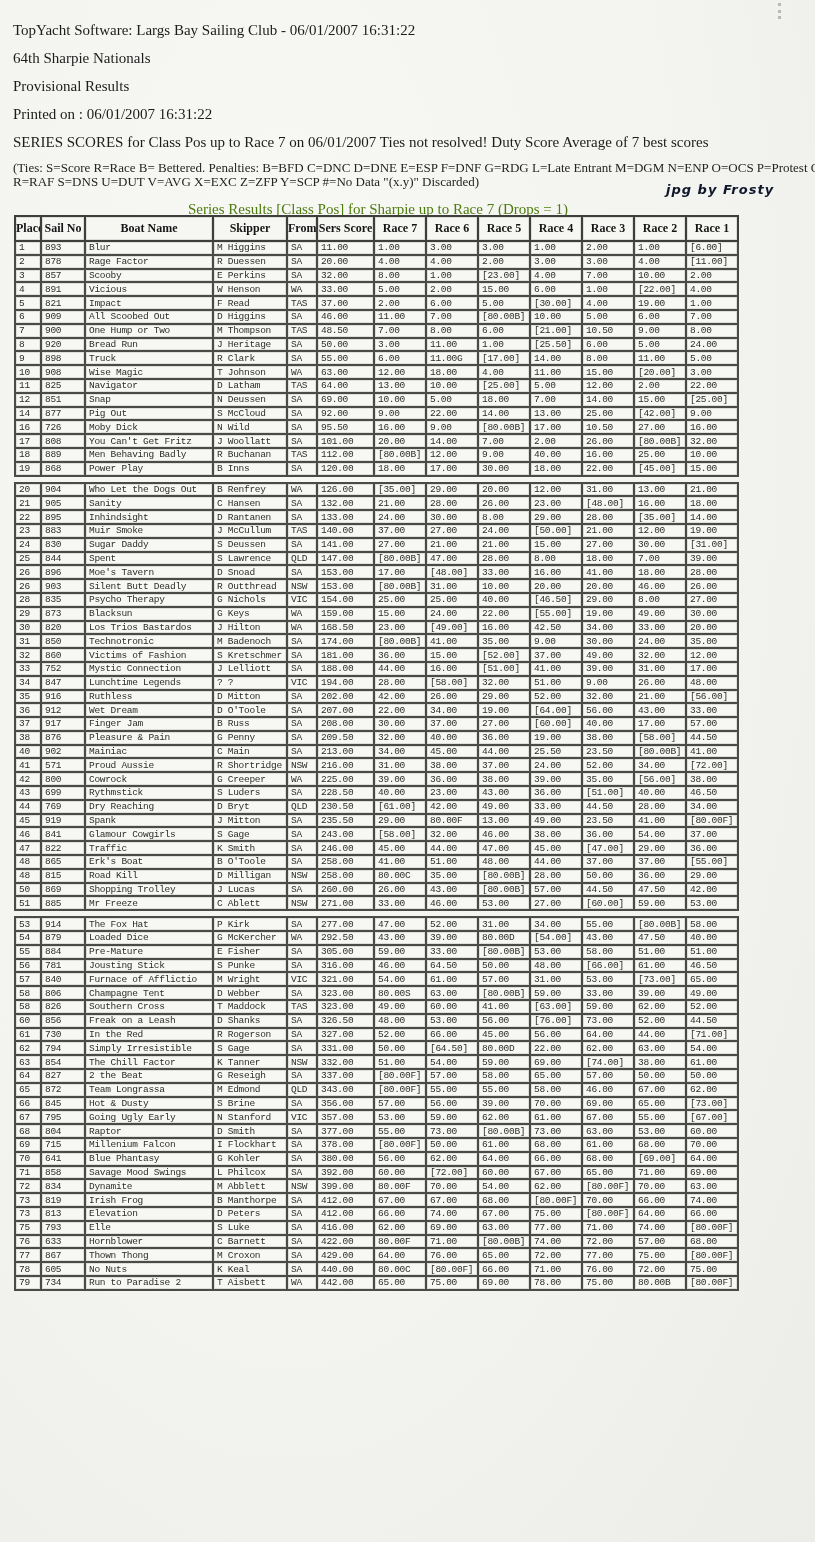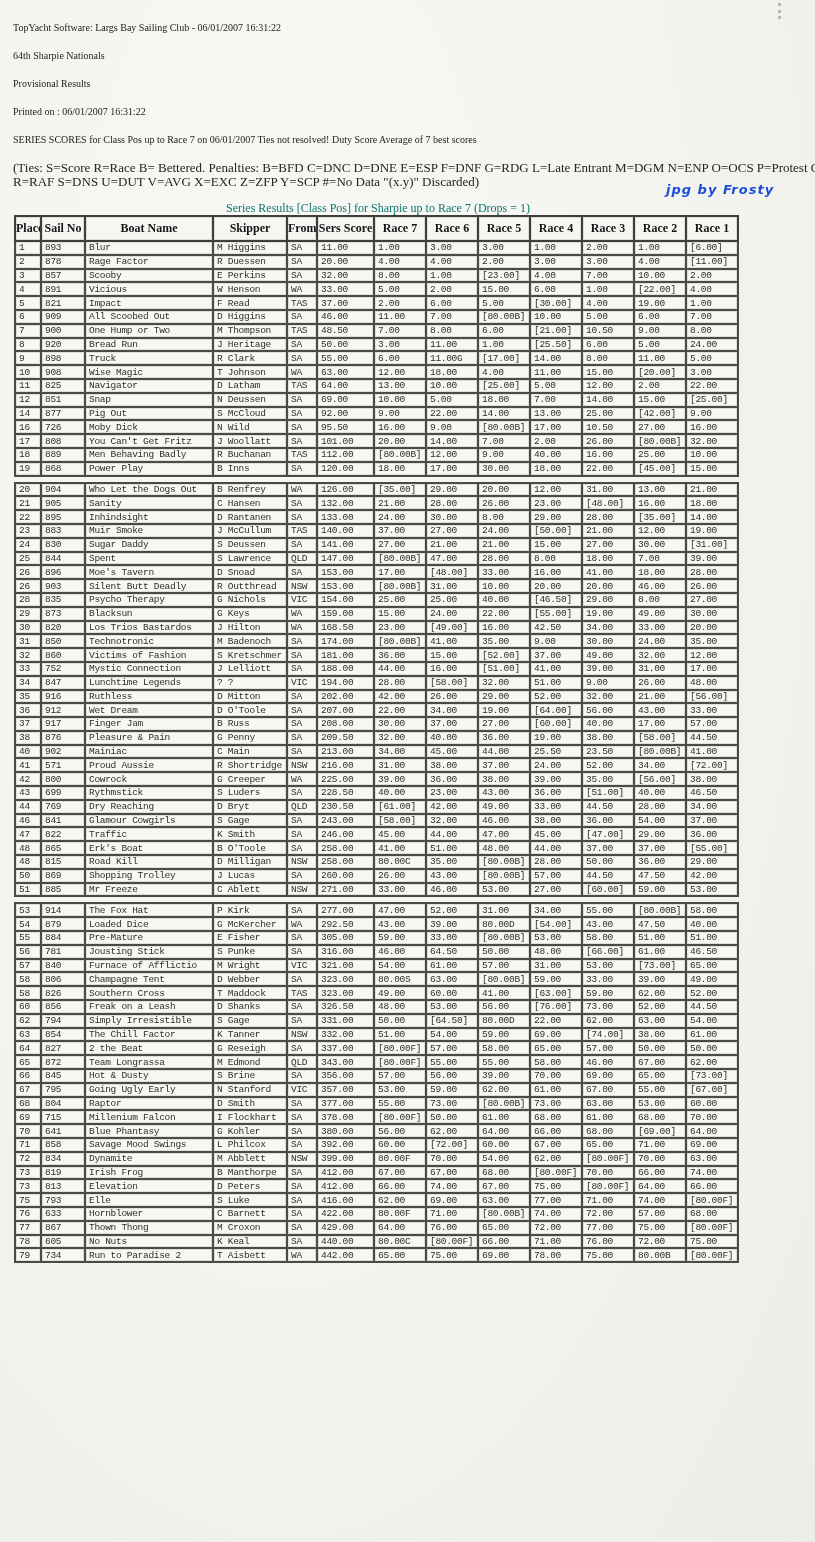--- a/index.html
+++ b/index.html
@@ -1,25 +1,25 @@
 <!DOCTYPE html>
 <html><head>
 <meta charset="utf-8">
 <style>
   html,body{margin:0;padding:0;}
   body{
     width:815px;height:1542px;position:relative;overflow:hidden;
     background:radial-gradient(ellipse at 35% 25%, #f8f8f5 0%, #f3f3f0 55%, #ecece9 100%);
     font-family:"Liberation Serif", serif;color:#1f1f1f;
   }
-  .doc-line{position:absolute;left:13px;font-size:10px;white-space:nowrap;color:#1c1c1c;}
+  .doc-line{position:absolute;left:13px;font-size:15px;white-space:nowrap;color:#1c1c1c;}
   .legend{position:absolute;left:13px;top:161px;font-size:13px;line-height:14px;color:#242424;white-space:nowrap;width:815px;overflow:hidden;}
   .legend div{white-space:nowrap;}
-  .watermark{position:absolute;left:666px;top:182px;font-family:"DejaVu Sans", sans-serif;font-style:italic;font-weight:bold;font-size:13px;color:#1d4ed8;letter-spacing:1px;}
-  .table-title{position:absolute;left:14px;top:201px;width:728px;text-align:center;font-size:12px;color:#0f766e;}
+  .watermark{position:absolute;left:666px;top:182px;font-family:"DejaVu Sans", sans-serif;font-style:italic;font-weight:bold;font-size:13px;color:#0f172a;letter-spacing:1px;}
+  .table-title{position:absolute;left:14px;top:201px;width:728px;text-align:center;font-size:15px;color:#4d7c0f;}
   .artifact{position:absolute;left:778px;top:3px;width:0;height:16px;border-left:3px dotted #b8b8b4;}
   .tables{position:absolute;left:14px;top:215px;width:730px;}
   table{border-collapse:collapse;table-layout:fixed;width:725px;margin:0 0 5px 0;}
   .c-place{width:26px}.c-sail{width:44px}.c-boat{width:128px}.c-skip{width:74px}.c-from{width:30px}.c-score{width:57px}.c-race{width:52px}
   th{
     font-family:"Liberation Serif", serif;font-weight:bold;font-size:12px;
     border:2px solid #3e3e3c;padding:4px 0 4px 0;text-align:center;color:#161616;
     background:#f6f6f3;box-shadow:inset 1px 1px 0 #dcdcd8, inset -1px -1px 0 #dcdcd8;
     overflow:hidden;white-space:nowrap;
   }
@@ -714,20 +714,35 @@
           <td>230.50</td>
           <td>[61.00]</td>
           <td>42.00</td>
           <td>49.00</td>
           <td>33.00</td>
           <td>44.50</td>
           <td>28.00</td>
           <td>34.00</td>
         </tr>
         <tr>
+          <td>45</td>
+          <td>919</td>
+          <td>Spank</td>
+          <td>J Mitton</td>
+          <td>SA</td>
+          <td>235.50</td>
+          <td>29.00</td>
+          <td>80.00F</td>
+          <td>13.00</td>
+          <td>49.00</td>
+          <td>23.50</td>
+          <td>41.00</td>
+          <td>[80.00F]</td>
+        </tr>
+        <tr>
           <td>46</td>
           <td>841</td>
           <td>Glamour Cowgirls</td>
           <td>S Gage</td>
           <td>SA</td>
           <td>243.00</td>
           <td>[58.00]</td>
           <td>32.00</td>
           <td>46.00</td>
           <td>38.00</td>
@@ -944,20 +959,35 @@
           <td>326.50</td>
           <td>48.00</td>
           <td>53.00</td>
           <td>56.00</td>
           <td>[76.00]</td>
           <td>73.00</td>
           <td>52.00</td>
           <td>44.50</td>
         </tr>
         <tr>
+          <td>61</td>
+          <td>730</td>
+          <td>In the Red</td>
+          <td>R Rogerson</td>
+          <td>SA</td>
+          <td>327.00</td>
+          <td>52.00</td>
+          <td>66.00</td>
+          <td>45.00</td>
+          <td>56.00</td>
+          <td>64.00</td>
+          <td>44.00</td>
+          <td>[71.00]</td>
+        </tr>
+        <tr>
           <td>62</td>
           <td>794</td>
           <td>Simply Irresistible</td>
           <td>S Gage</td>
           <td>SA</td>
           <td>331.00</td>
           <td>50.00</td>
           <td>[64.50]</td>
           <td>80.00D</td>
           <td>22.00</td>

